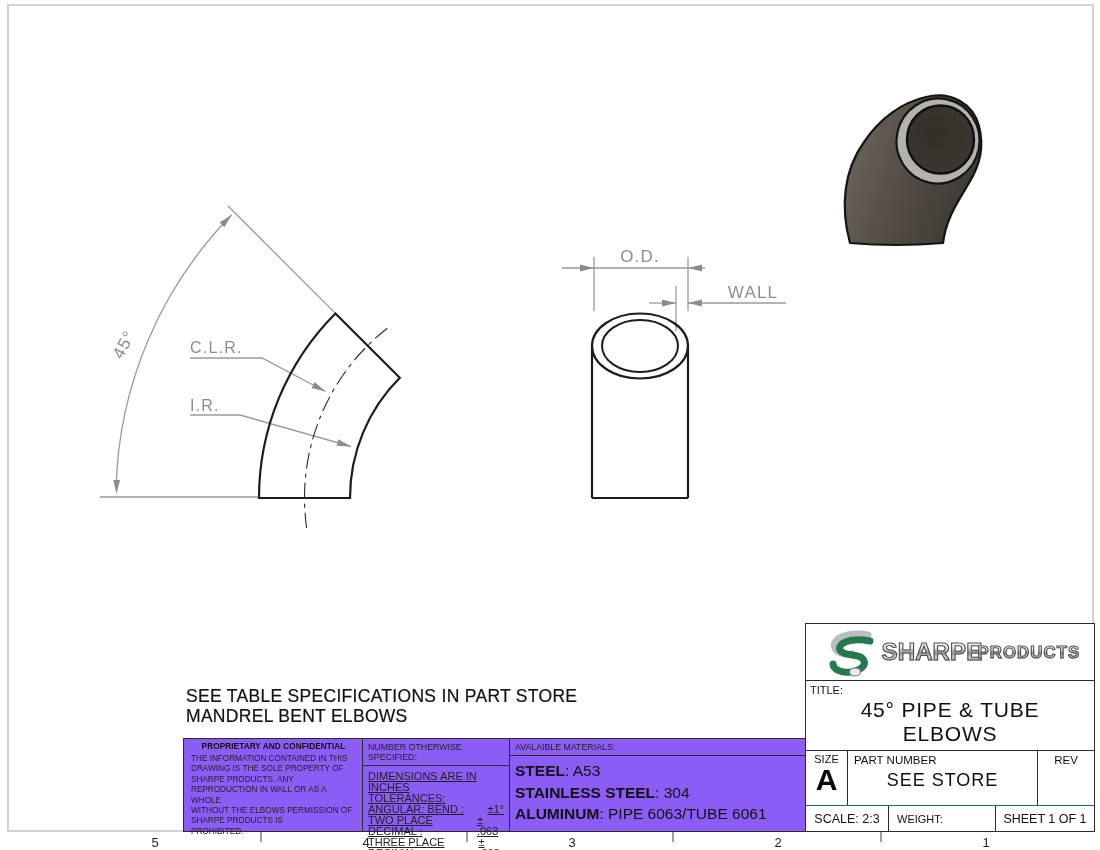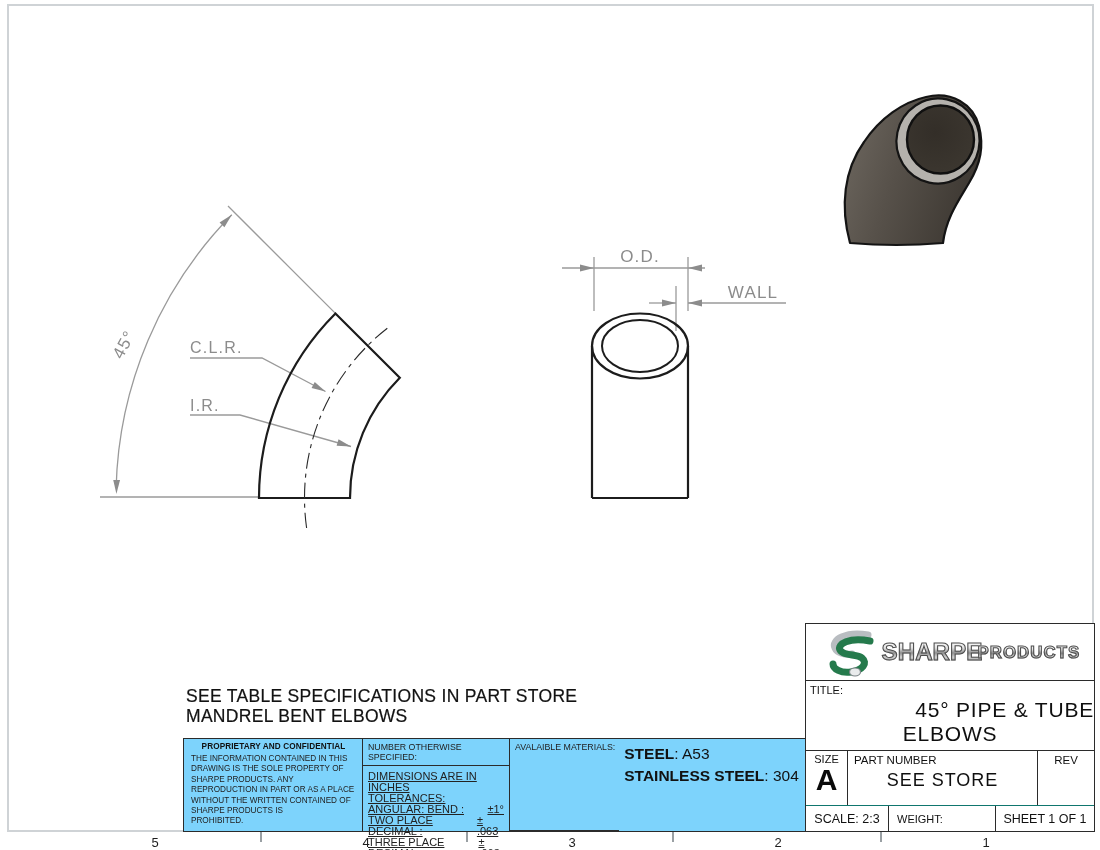--- a/index.html
+++ b/index.html
@@ -21,49 +21,49 @@
 
   .ann-text { fill:#8c8c8c; font-family:"Liberation Sans", sans-serif; letter-spacing:1.2px; }
 
   
   #note { position:absolute; left:186px; top:686px; font-size:17.5px; 
           color:#121212; line-height:20px; letter-spacing:0.3px; font-weight:bold;
           -webkit-text-stroke:0.2px #111; font-weight:normal; }
 
   
   #bottom-strip { position:absolute; left:183px; top:738px; width:622px; height:94px;
-                  display:flex; border:1.2px solid #2b2b2b; border-right:none; background:#7dd3fc; }
+                  display:flex; border:1.2px solid #2b2b2b; border-right:none; background:#8b5cf6; }
   .bs-cell { height:100%; }
   #prop-box { width:179px; border-right:1px solid #2b2b2b; padding:3px 6px 0 7px; }
   #prop-box .hdr { font-size:8.2px; font-weight:bold; text-align:center; color:#111;
                    letter-spacing:0.1px; margin-bottom:3px; }
   #prop-box .ln { font-size:8.2px; line-height:10.4px; color:#222; }
   #tol-box { width:147px; border-right:1px solid #2b2b2b; display:flex; flex-direction:column; }
   .box-hdr { font-size:8.8px; color:#222; padding:3px 4px 3px 5px; border-bottom:1px solid #2b2b2b; }
   #tol-box .body { padding:5px 5px 0 5px; font-size:11px; color:#222; line-height:11px;text-decoration:underline; }
   .tol-row { display:flex; justify-content:space-between; }
-  #mat-box { flex:1; display:flex; flex-direction:row; }
+  #mat-box { flex:1; display:flex; flex-direction:column; }
   #mat-box .body { padding:4px 4px 0 5px; font-size:15.5px; line-height:21.5px; color:#111; }
   .mat-label { font-weight:bold; }
 
   
   #title-block { position:absolute; left:805px; top:623px; width:290px; height:209px;
                  border:1.2px solid #2b2b2b; background:#fff; display:flex; flex-direction:column; }
   #tb-logo { height:57px; border-bottom:1px solid #2b2b2b; display:flex; align-items:center;
              justify-content:center; gap:4px; }
   .logo-text { display:flex; flex-direction:row; align-items:center; line-height:1; }
   .logo-l1, .logo-l2 { font-weight:bold; letter-spacing:0px;
         background:linear-gradient(180deg,#ffffff 0%,#e3e3e3 30%,#8f8f8f 52%,#d2d2d2 70%,#6f6f6f 100%);
         -webkit-background-clip:text; background-clip:text; color:transparent;
         -webkit-text-stroke:1px #4e4e4e; transform:scaleX(1.05); }
   .logo-l1 { font-size:23px; }
   .logo-l2 { font-size:16px; letter-spacing:1px; margin-top:1px; }
   #tb-title { height:70px; border-bottom:1px solid #2b2b2b; position:relative; }
   #tb-title .lbl { position:absolute; left:4px; top:3px; font-size:11px; color:#111; }
-  #tb-title .t1 { text-align:right; margin-top:17px; font-size:21px; color:#0f0f0f; letter-spacing:0.8px; }
+  #tb-title .t1 { text-align:center; margin-top:17px; font-size:21px; color:#0f0f0f; letter-spacing:0.8px; }
   #tb-title .t2 { text-align:center; font-size:21px; color:#0f0f0f; letter-spacing:0.8px; }
   #tb-size-row { height:55px; display:flex; border-bottom:1px solid #0f766e; }
   #size-cell { width:42px; border-right:1px solid #2b2b2b; text-align:center; }
   #size-cell .lbl { font-size:11px; margin-top:2px; color:#111; }
   #size-cell .val { font-size:30px; font-weight:bold; line-height:30px; color:#0a0a0a; }
   #pn-cell { width:190px; border-right:1px solid #2b2b2b; }
   #pn-cell .lbl { font-size:11.5px; padding:3px 0 0 6px; color:#111; }
   #pn-cell .val { text-align:center; font-size:18px; margin-top:4px; letter-spacing:1px; color:#0f0f0f; }
   #rev-cell { flex:1; text-align:center; }
   #rev-cell .lbl { font-size:11.5px; margin-top:3px; color:#111;text-align:center; }
@@ -170,22 +170,22 @@
     <div>SEE TABLE SPECIFICATIONS IN PART STORE</div>
     <div>MANDREL BENT ELBOWS</div>
   </div>
 
   <div id="bottom-strip">
     <div id="prop-box" class="bs-cell">
       <div class="hdr">PROPRIETARY AND CONFIDENTIAL</div>
       <div class="ln">THE INFORMATION CONTAINED IN THIS</div>
       <div class="ln">DRAWING IS THE SOLE PROPERTY OF</div>
       <div class="ln">SHARPE PRODUCTS.  ANY</div>
-      <div class="ln">REPRODUCTION IN PART OR AS A PLACE</div>
-      <div class="ln">WITHOUT THE WRITTEN CONTAINED OF</div>
+      <div class="ln">REPRODUCTION IN WALL OR AS A WHOLE</div>
+      <div class="ln">WITHOUT THE ELBOWS PERMISSION OF</div>
       <div class="ln">SHARPE PRODUCTS IS</div>
       <div class="ln">PROHIBITED.</div>
     </div>
     <div id="tol-box" class="bs-cell">
       <div class="box-hdr">NUMBER OTHERWISE SPECIFIED:</div>
       <div class="body">
         <div>DIMENSIONS ARE IN INCHES</div>
         <div>TOLERANCES:</div>
         <div class="tol-row">
           <span>ANGULAR: BEND :</span>
@@ -199,20 +199,21 @@
           <span>THREE PLACE DECIMAL:</span>
           <span>± .063</span>
         </div>
       </div>
     </div>
     <div id="mat-box" class="bs-cell">
       <div class="box-hdr">AVALAIBLE MATERIALS:</div>
       <div class="body">
         <div><span class="mat-label">STEEL</span><span>: A53</span></div>
         <div><span class="mat-label">STAINLESS STEEL</span><span>: 304</span></div>
+        <div><span class="mat-label">ALUMINUM</span><span>: PIPE 6063/TUBE 6061</span></div>
       </div>
     </div>
   </div>
 
   <div id="title-block">
     <div id="tb-logo">
       <svg width="58" height="50" viewBox="0 0 58 50">
         <path d="M46,8 C24,4 9,13 13,21 C15,26 23,28 30,27" fill="none" stroke="#b9bdc1" stroke-width="7" stroke-linecap="round"></path>
         <path d="M48,14 C27,10 15,17 18,23 C21,29 35,27 40,31 C46,36 41,43 29,45 C19,46.5 11,42 11,37" fill="none" stroke="#257a4c" stroke-width="7" stroke-linecap="round"></path>
         <ellipse cx="33" cy="45" rx="5.5" ry="4" fill="#e9ebec" stroke="#7c8387" stroke-width="1.2"></ellipse>

